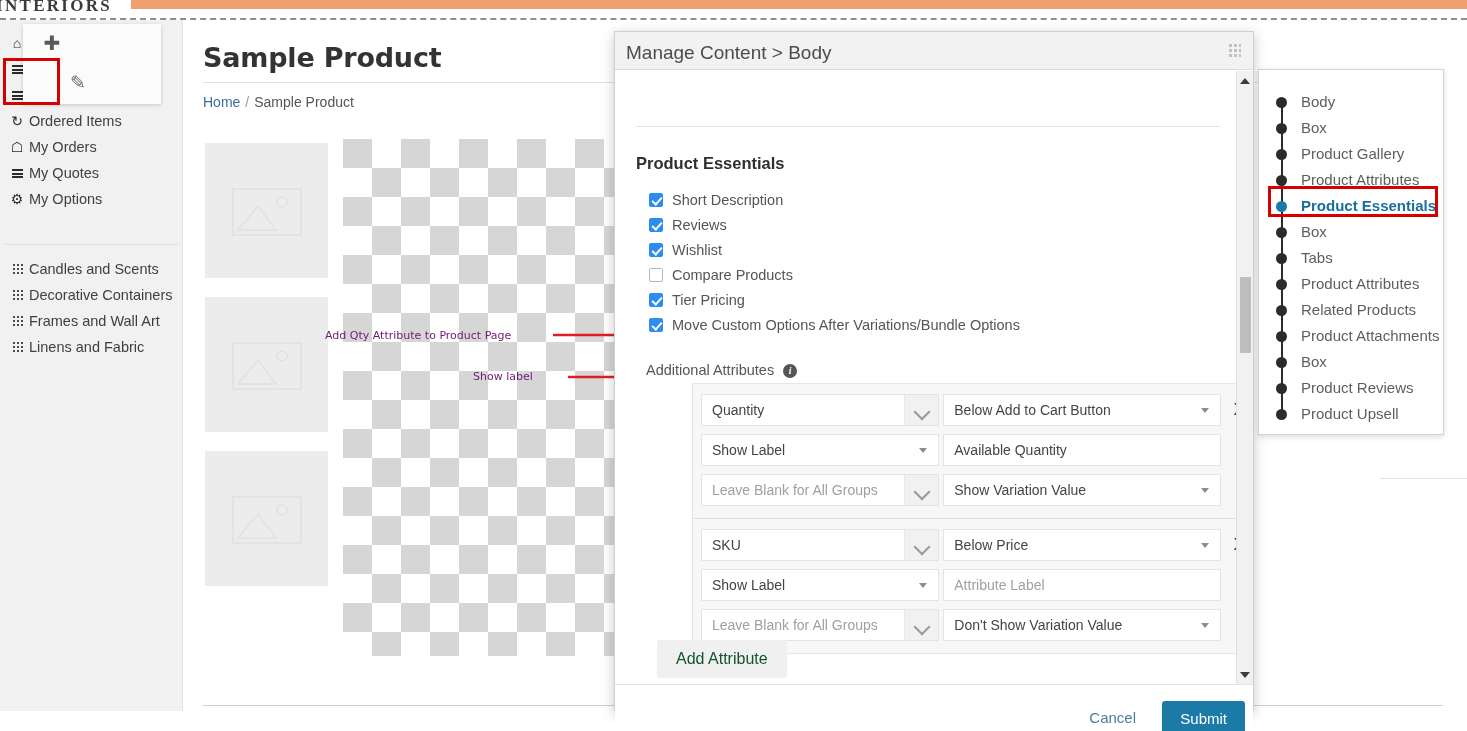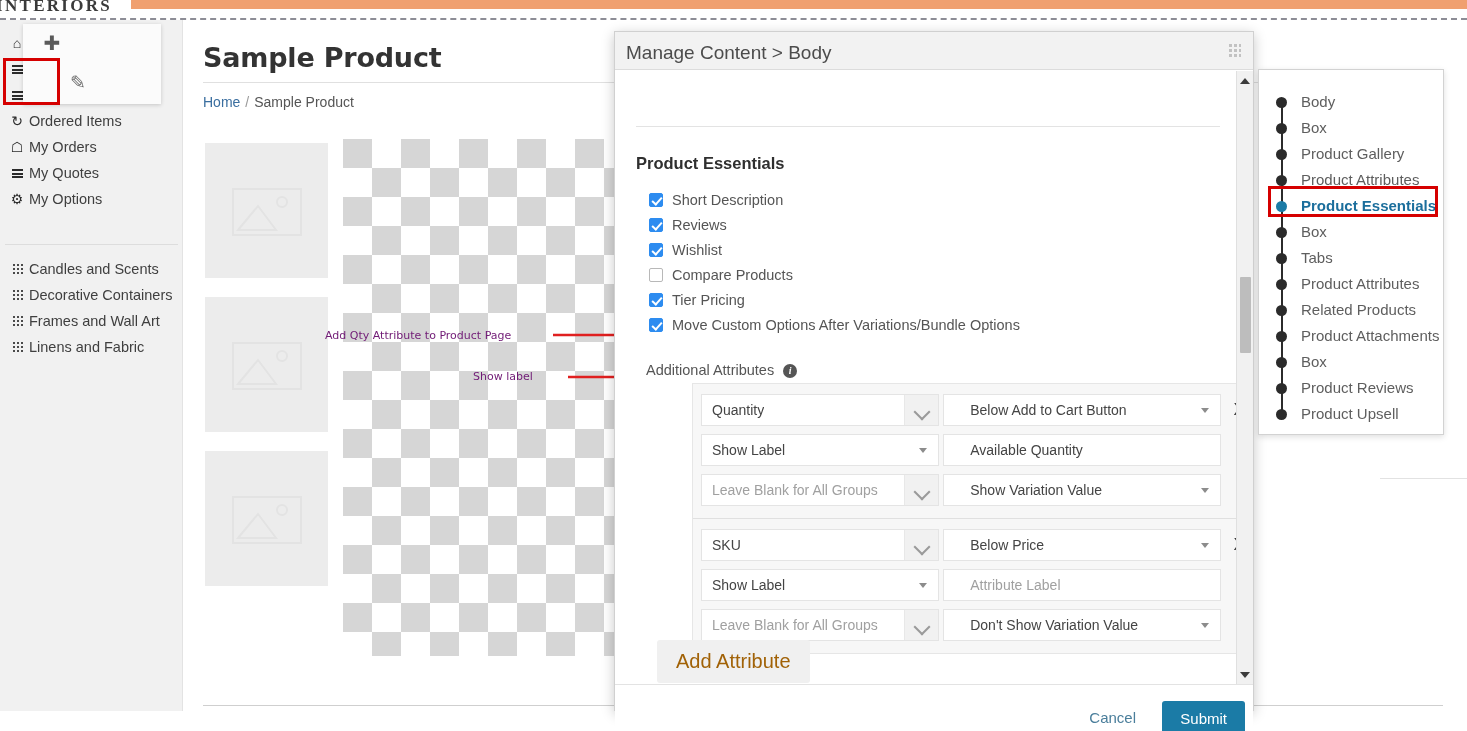--- a/index.html
+++ b/index.html
@@ -219,21 +219,21 @@
     width: 574px; background: #f7f7f7; border: 1px solid #e6e6e6; margin-left: 46px;
   }
   .attr-group { padding: 6px 0 8px 0; }
   .attr-group + .attr-group { border-top: 1px solid #e0e0e0; }
   .attr-line { display: flex; align-items: center; padding: 4px 8px; }
   .fld {
     height: 32px; background: #fff; border: 1px solid #e4e4e4;
     display: flex; align-items: center; position: relative;
   }
   .fld-left { width: 240px; margin-right: 4px; }
-  .fld-right { width: 280px; padding-left: 16px; }
+  .fld-right { width: 280px; }
   .fld-txt {
     padding-left: 10px; font-size: 14px; color: #444;
     white-space: nowrap; overflow: hidden;
   }
   .fld-txt.ph { color: #a0a0a0; }
   .chev-box {
     position: absolute; right: 0; top: 0; width: 34px; height: 30px;
     background: #f1f1f1; border-left: 1px solid #e8e8e8;
   }
   .chev-box::after {
@@ -249,21 +249,21 @@
     border-top: 5px solid #8c8c8c;
   }
   .x-btn {
     width: 36px; text-align: center; font-size: 17px; color: #3a3a3a;
     cursor: pointer;
   }
   .x-spacer { width: 36px; }
   .btn-light {
     position: absolute; left: 42px; top: 570px;
     background: #f0f0f0; border: none; border-radius: 3px;
-    padding: 10px 19px; font-size: 20px; color: #a16207;
+    padding: 10px 19px; font-size: 16px; color: #14532d;
     font-family: "Liberation Sans", sans-serif; cursor: pointer;
   }
 
   
   .mscroll {
     position: absolute; right: 0; top: 39px;
     width: 17px; height: 614px; background: #f1f1f1;
     border-left: 1px solid #e0e0e0;
   }
   .mscroll .arr {

